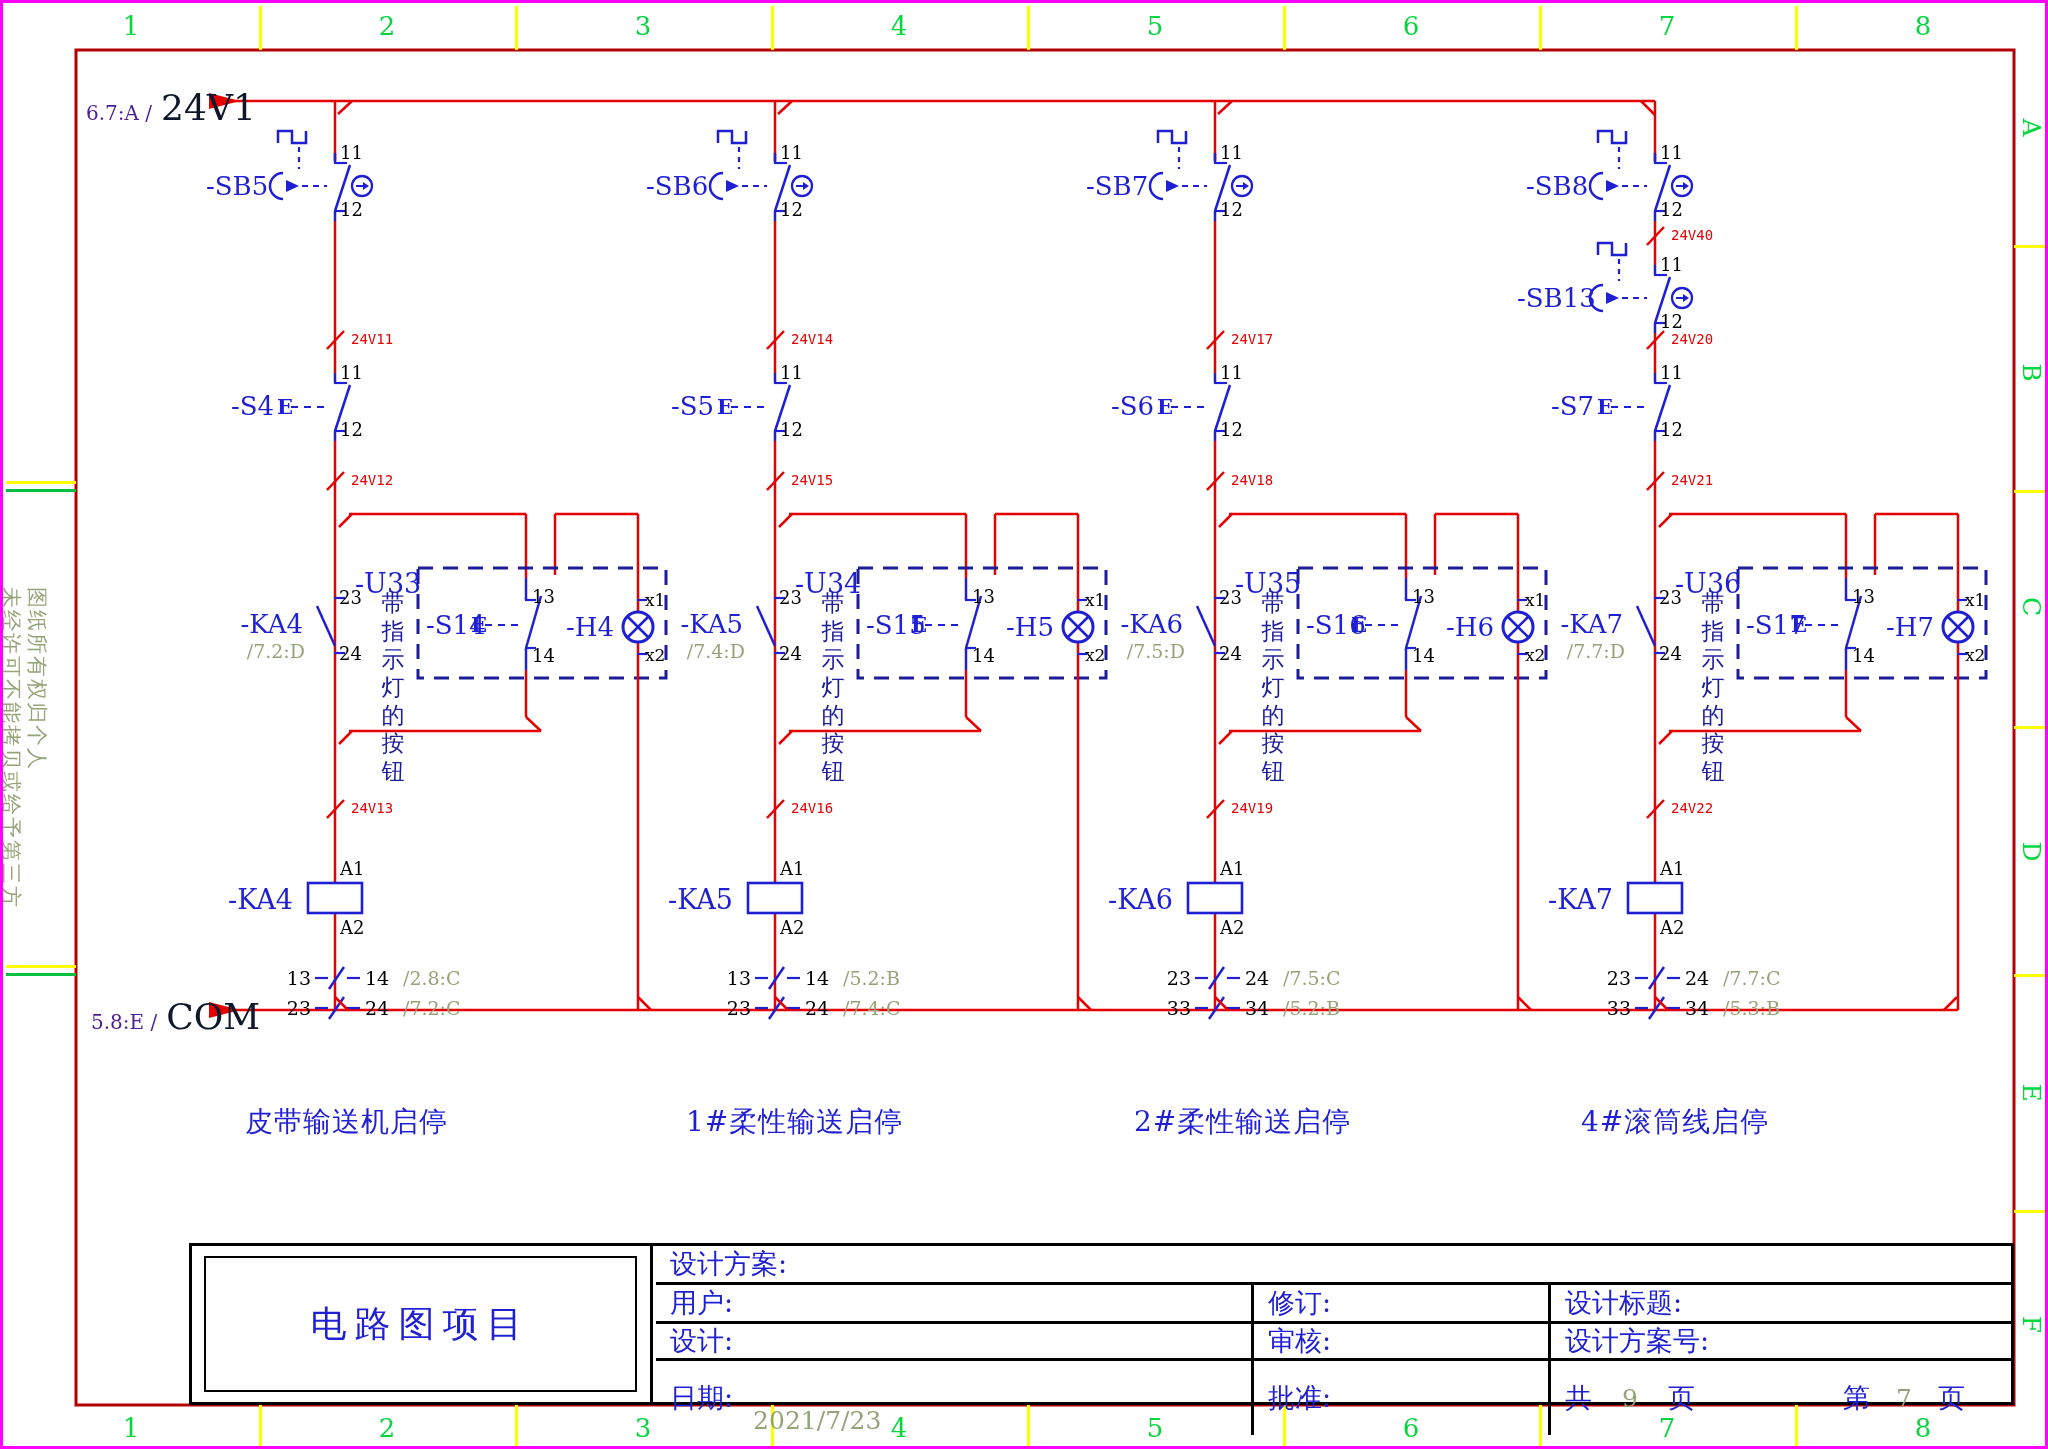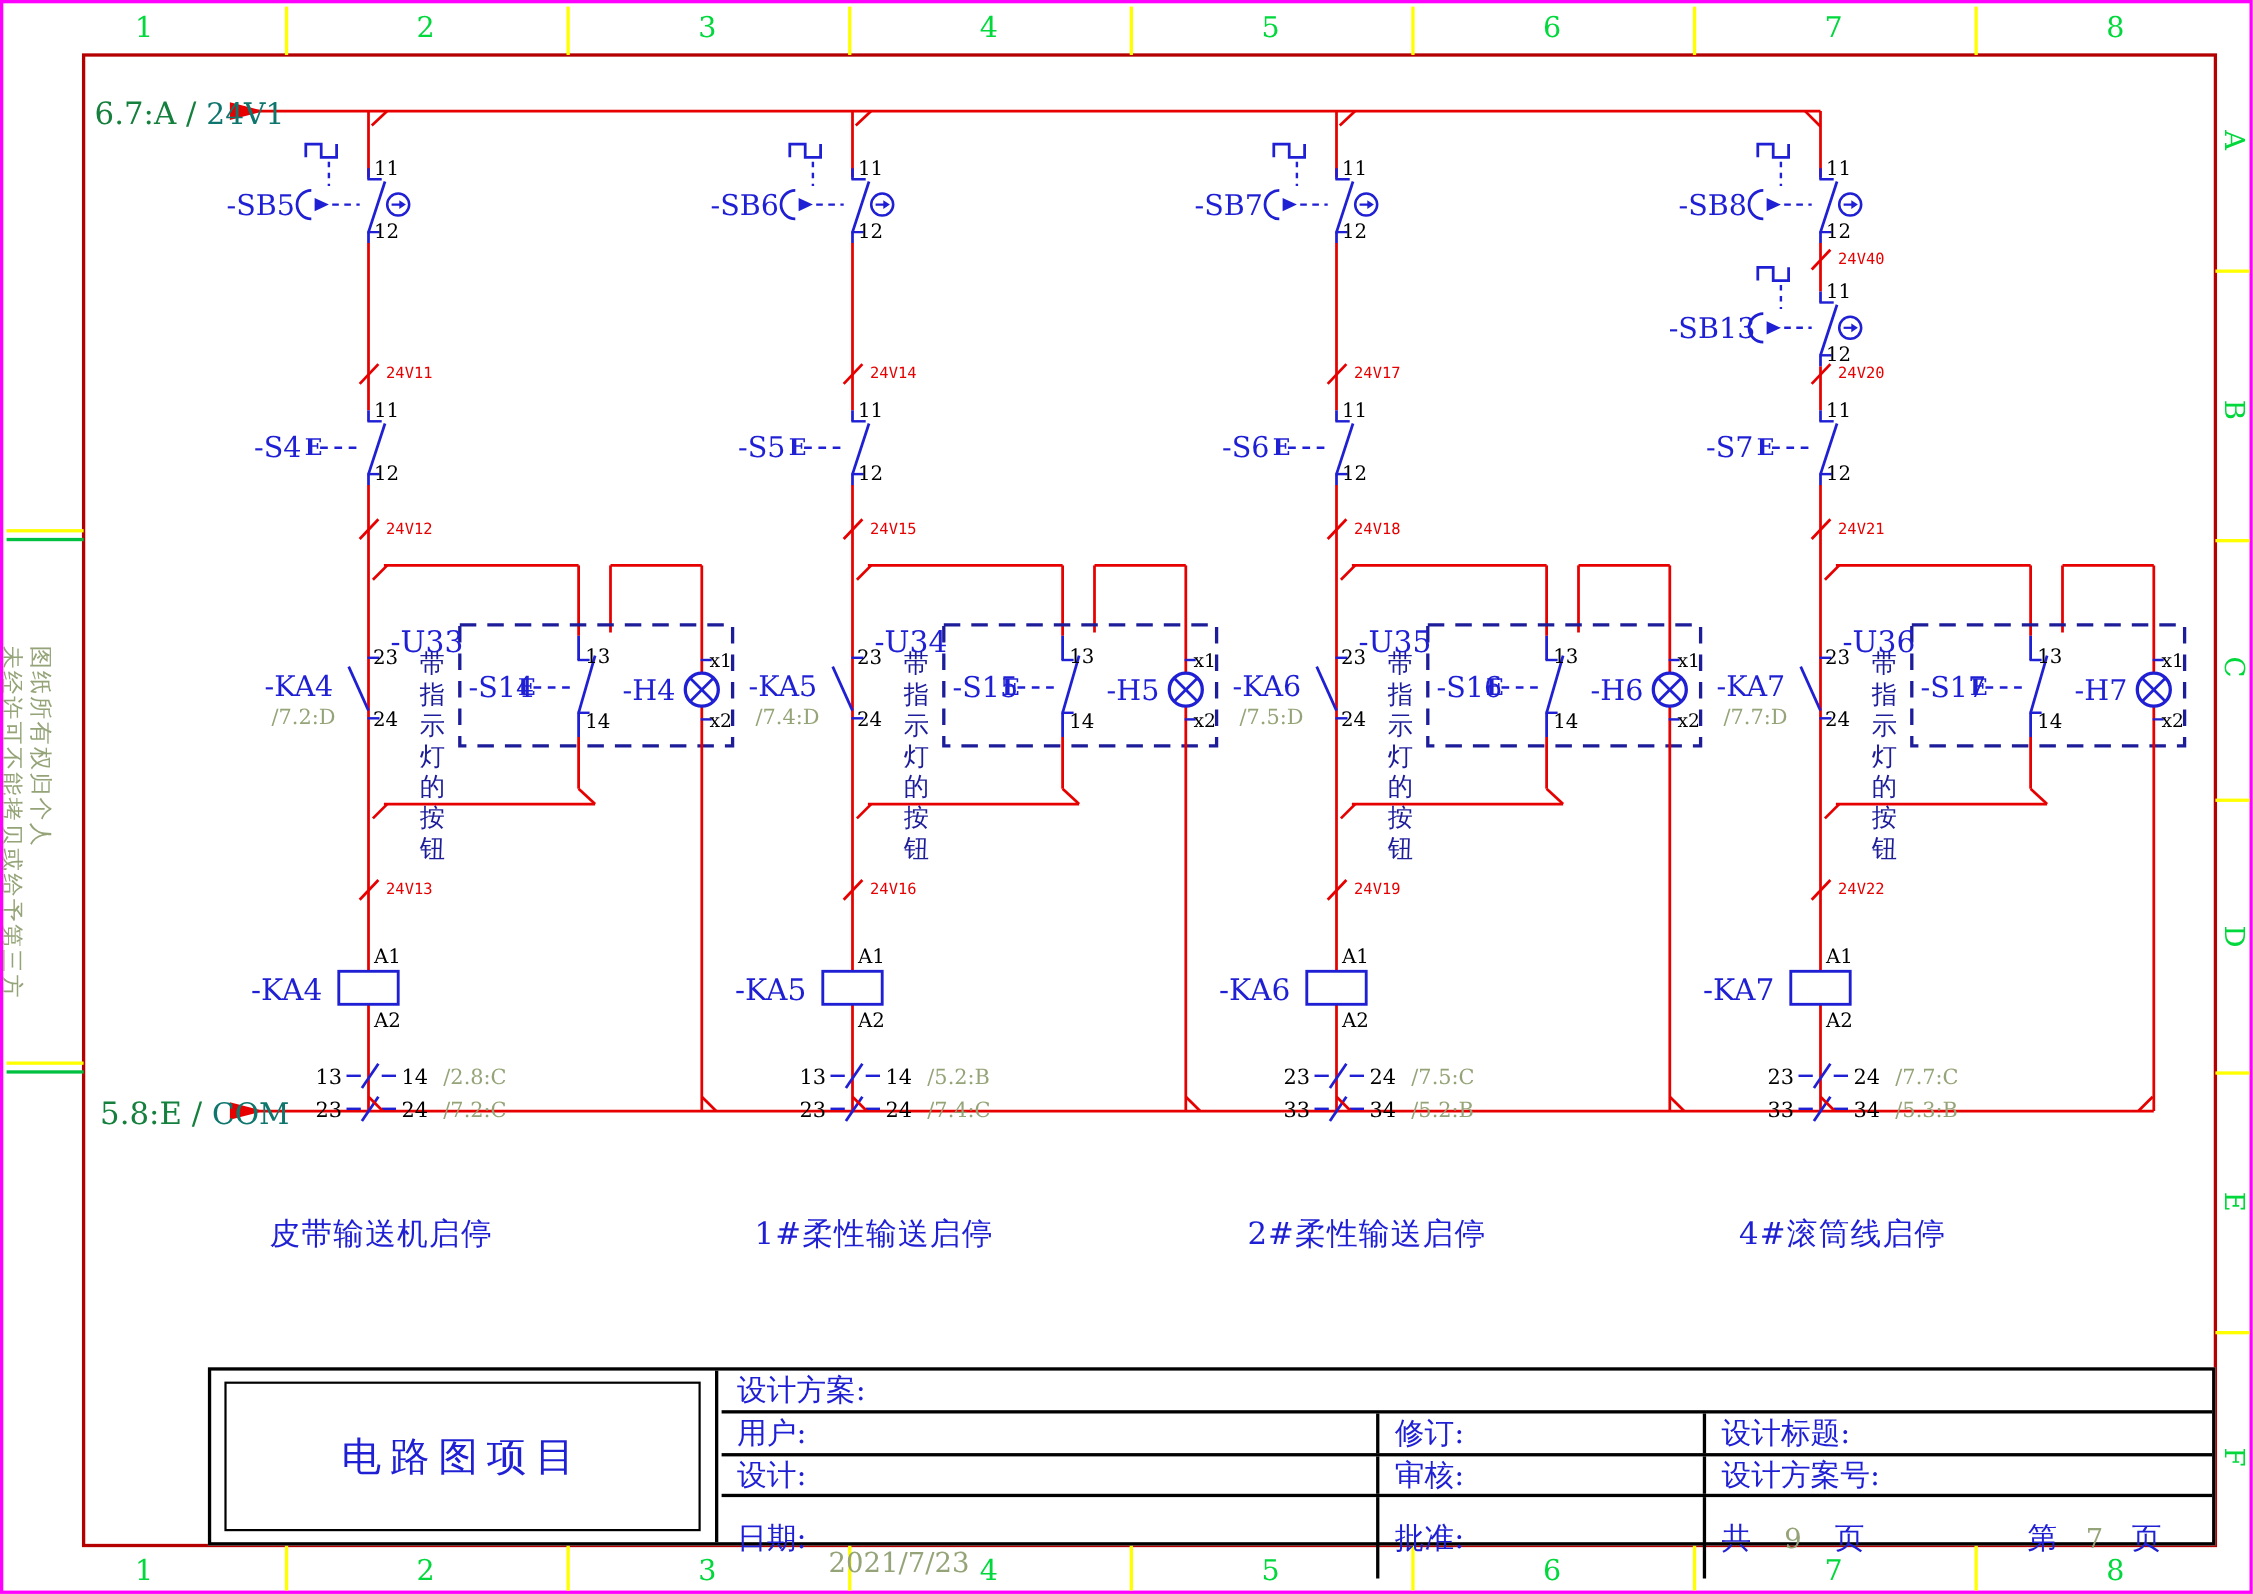--- a/index.html
+++ b/index.html
@@ -13,22 +13,22 @@
   .band-num{position:absolute;width:44px;text-align:center;font-size:26px;color:#00d83c;}
   .vtick{position:absolute;width:3px;background:#ffff00;}
   .htick{position:absolute;height:3px;background:#ffff00;}
   .htick.green{background:#00c040;}
   .row-letter{position:absolute;left:2013px;width:30px;text-align:center;font-size:25px;color:#00d83c;transform:rotate(90deg);}
   .copyright{
     position:absolute;left:47px;top:584px;transform:rotate(90deg);transform-origin:0 0;
     color:#95a478;font-size:21px;line-height:26px;white-space:nowrap;letter-spacing:2px;
   }
   .rail-label{position:absolute;display:flex;align-items:baseline;gap:9px;white-space:nowrap;}
-  .rail-ref{font-size:28px;color:#15803d;}
-  .rail-name{font-size:27px;color:#0f766e;}
+  .rail-ref{font-size:20px;color:#4c1d95;}
+  .rail-name{font-size:36px;color:#0f172a;}
   .caption{position:absolute;top:1100px;font-size:28px;color:#1f1fd4;white-space:nowrap;letter-spacing:1px;}
   
   #tb{position:absolute;left:186px;top:1240px;width:1825px;height:162px;border:3px solid #000;background:#fff;}
   .tb-logo{position:absolute;left:0;top:0;width:461px;height:100%;border-right:3px solid #000;}
   .tb-logo-inner{position:absolute;left:12px;top:10px;right:13px;bottom:10px;border:2px solid #000;
     display:flex;align-items:center;justify-content:center;font-size:36px;color:#1f1fd4;letter-spacing:8px;}
   .tb-right{position:absolute;left:464px;top:0;right:0;bottom:0;display:flex;flex-direction:column;}
   .tb-row{display:flex;flex-direction:row;}
   .tb-row.b{border-bottom:3px solid #000;}
   .tb-cell{display:flex;align-items:center;padding-left:14px;font-size:27px;color:#1f1fd4;white-space:nowrap;}

